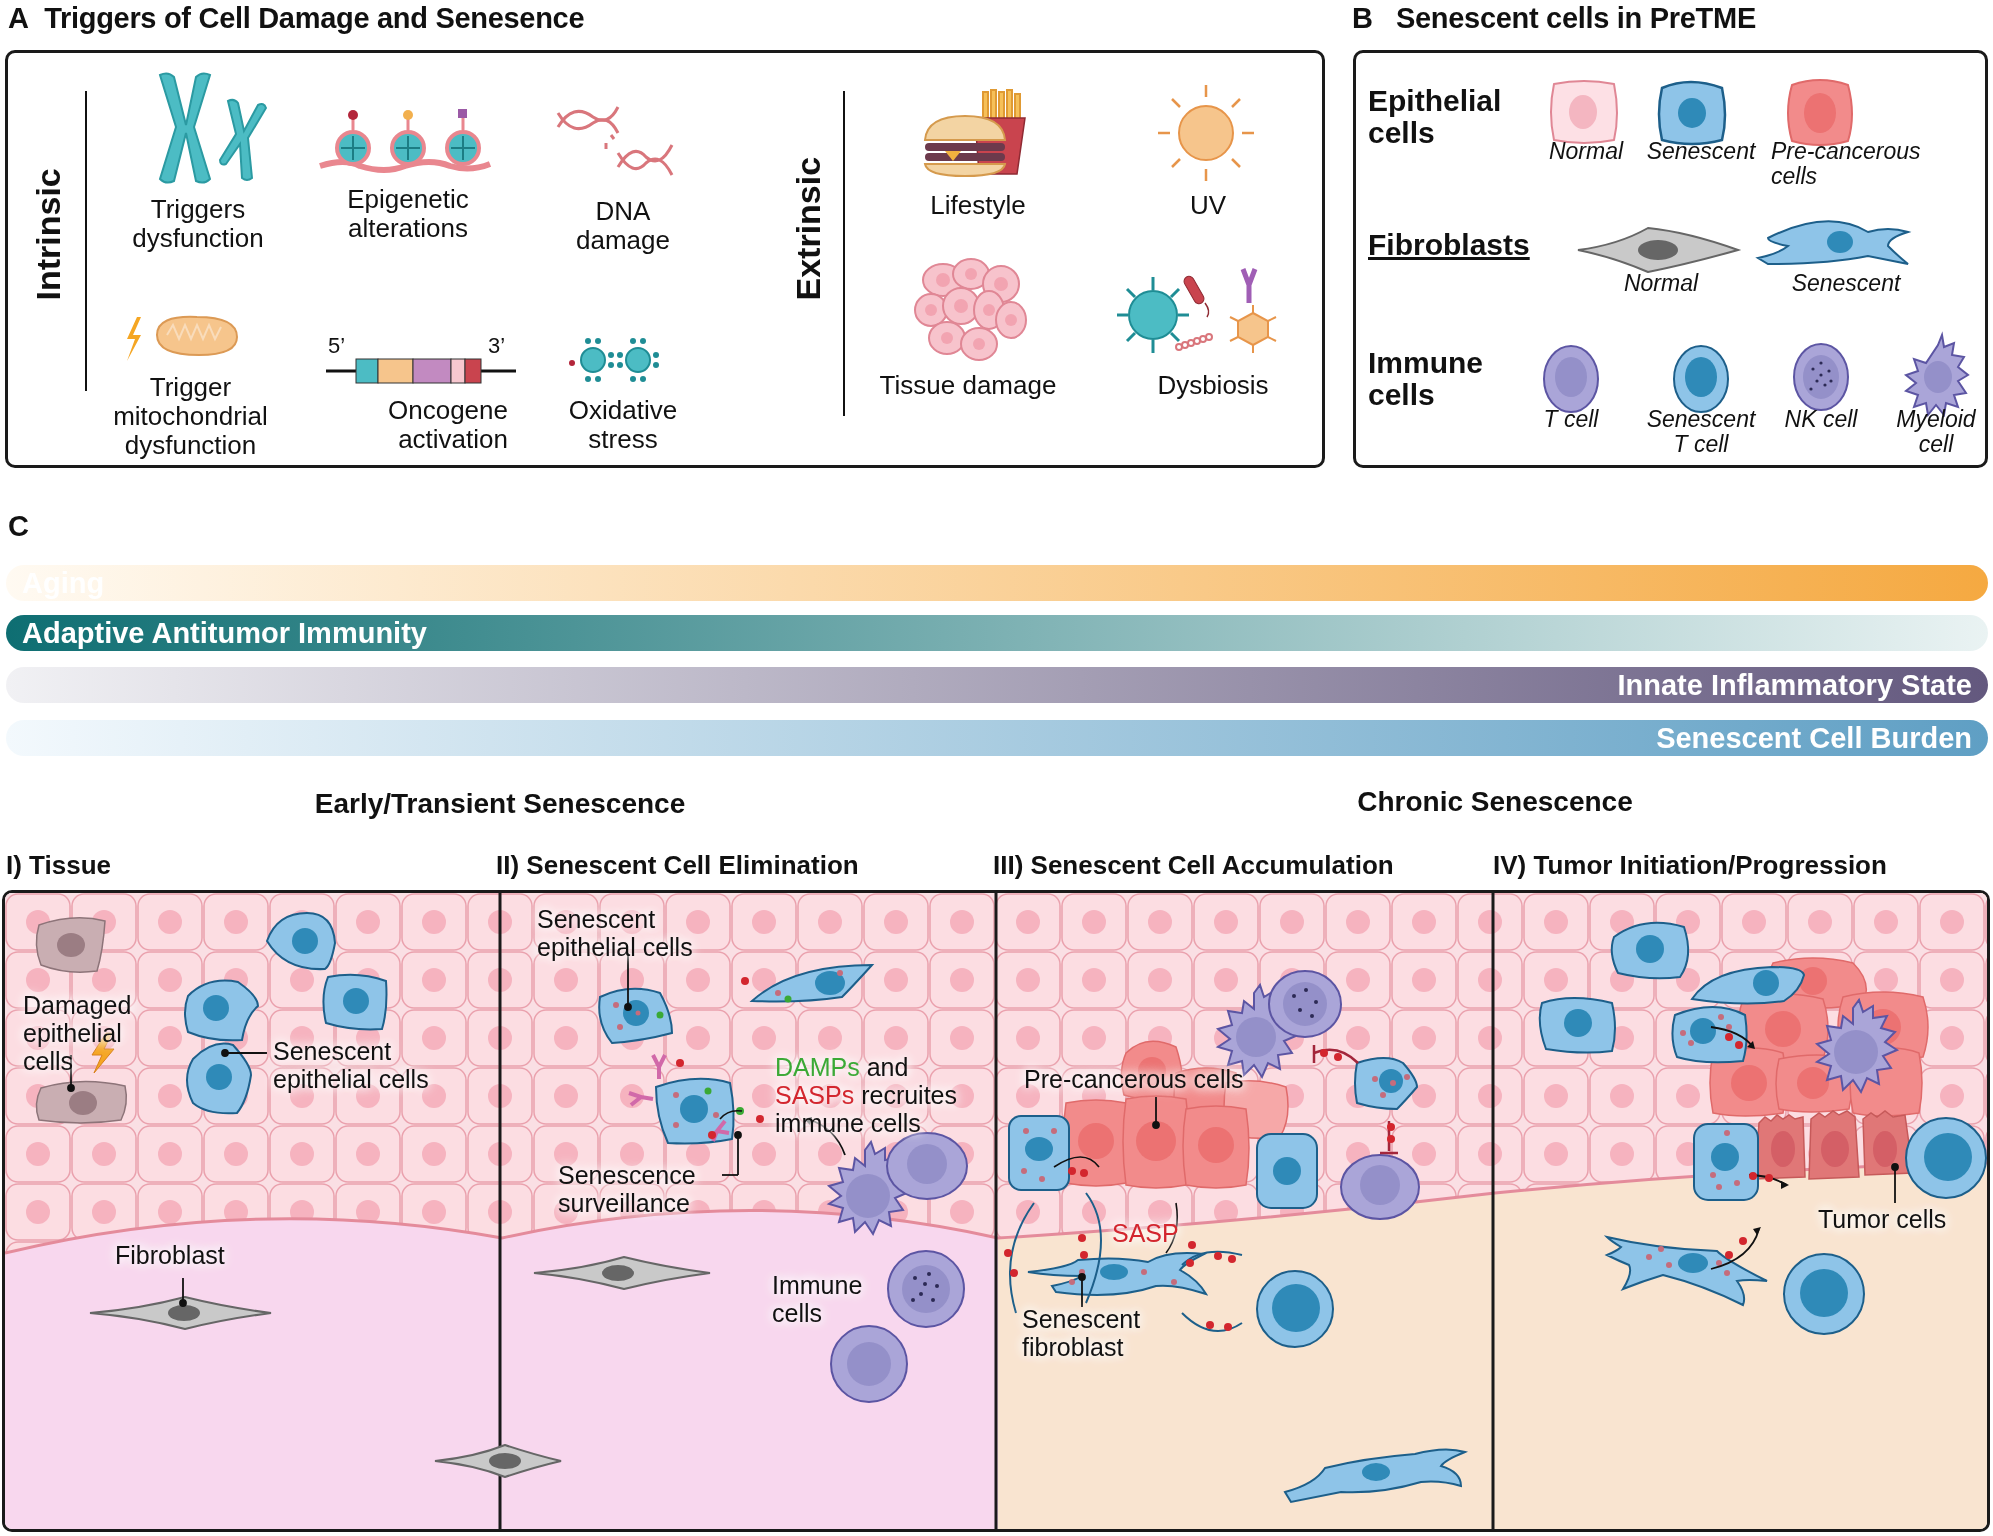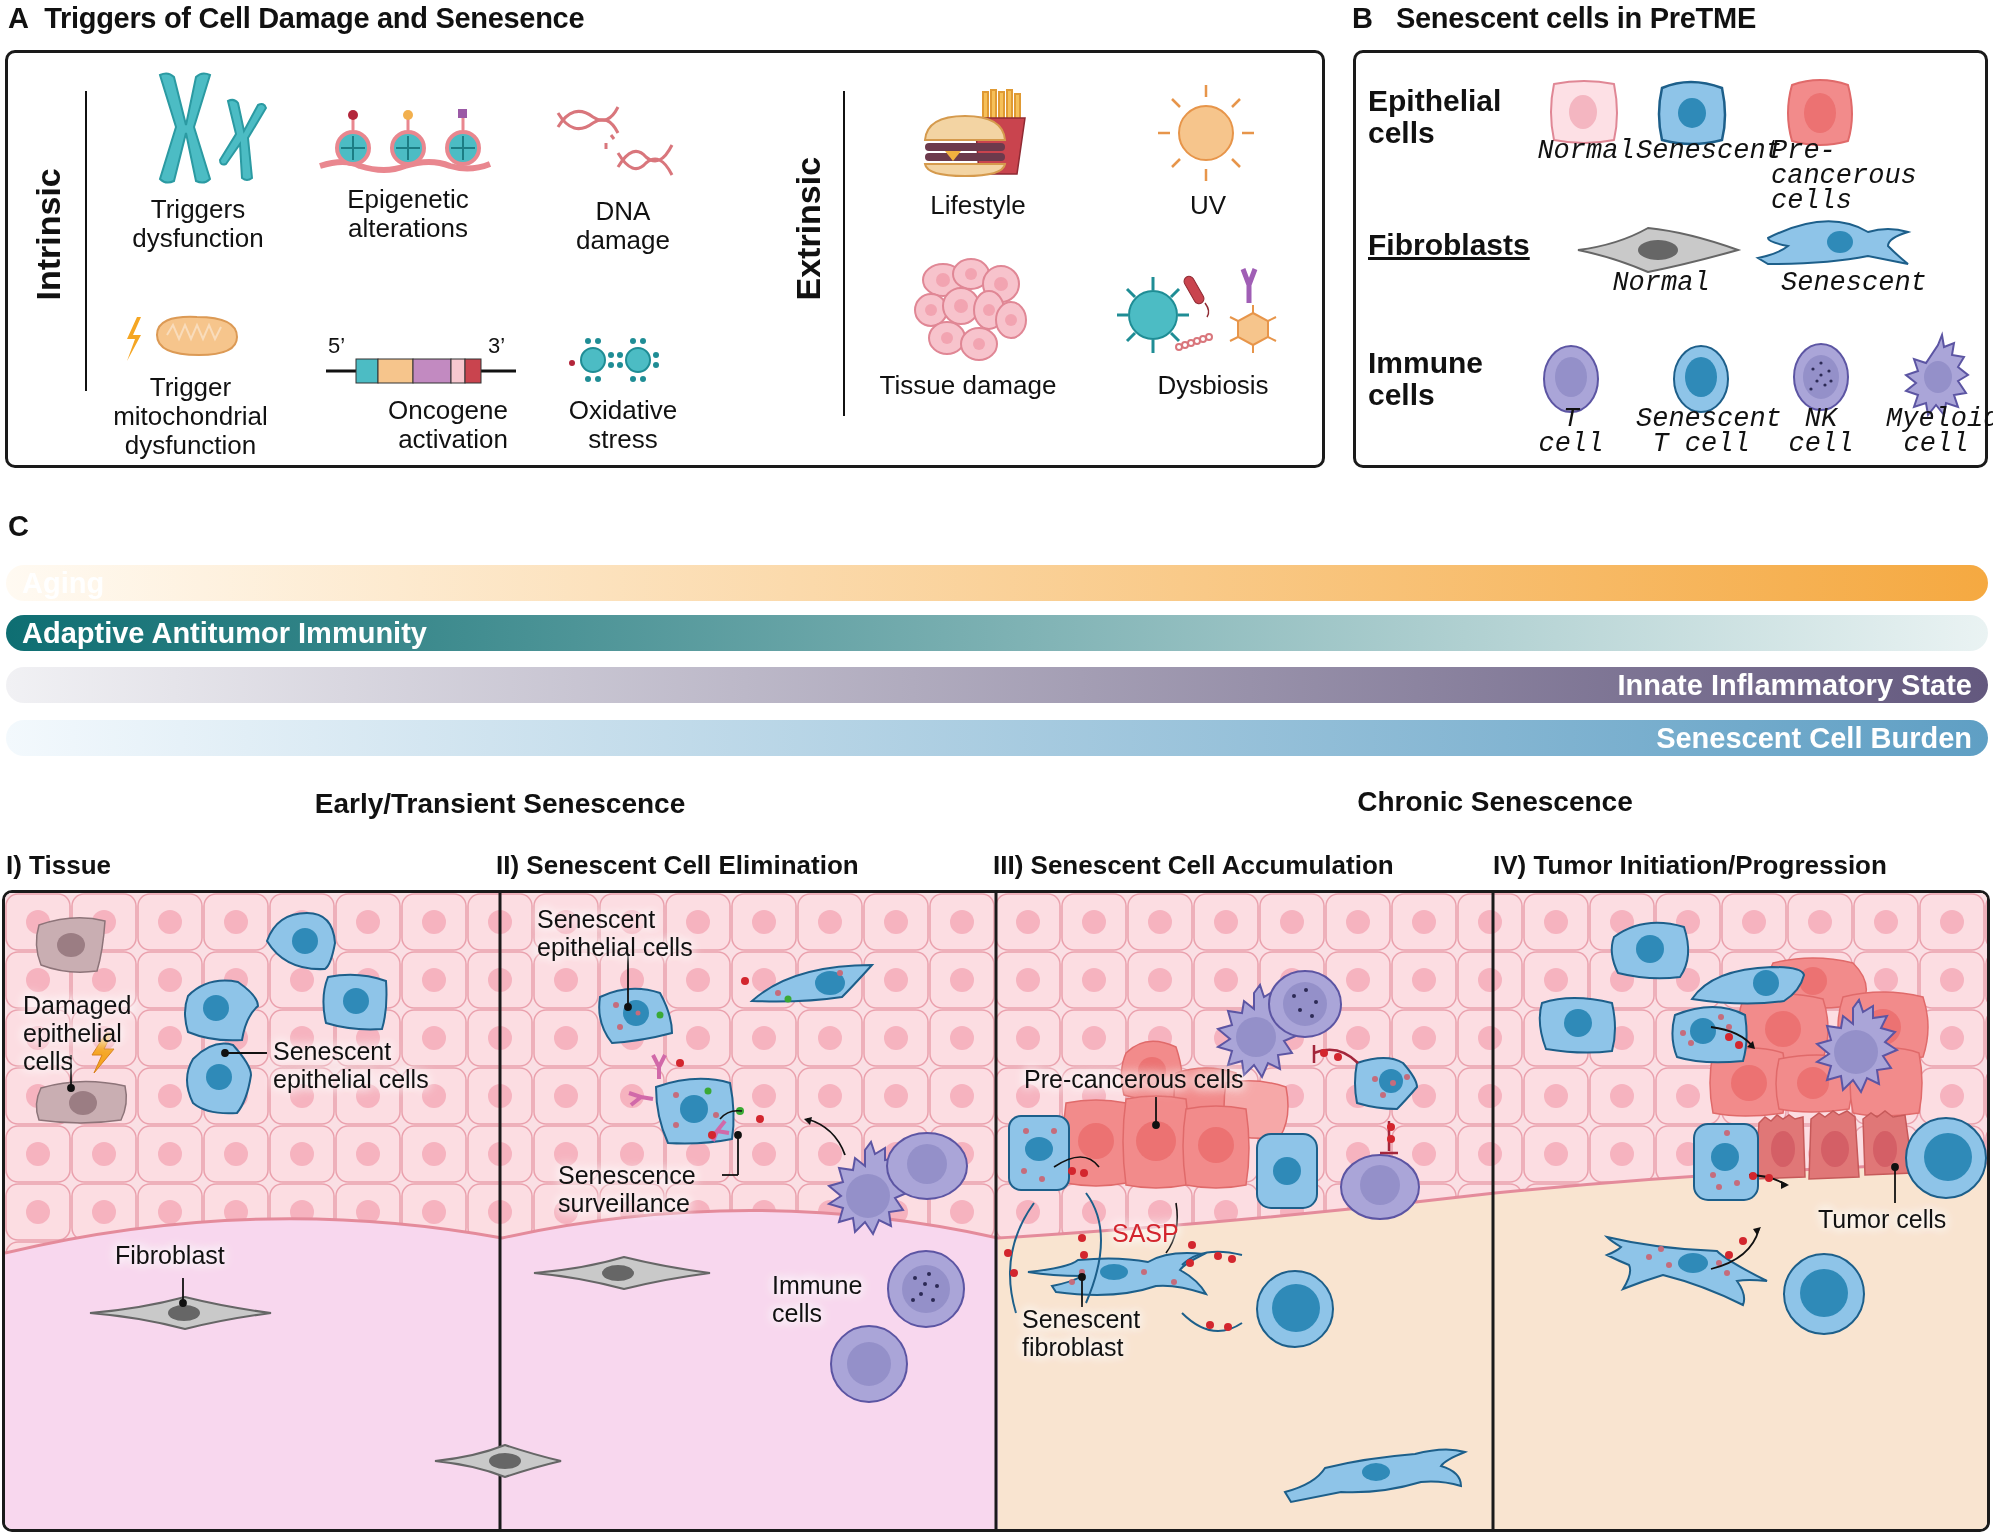--- a/index.html
+++ b/index.html
@@ -4,21 +4,21 @@
 <style>
   html,body{margin:0;padding:0;background:#fff;}
   body{width:1993px;height:1536px;position:relative;overflow:hidden;font-family:"Liberation Sans",sans-serif;color:#111;}
   .abs{position:absolute;}
   .ptitle{position:absolute;font-weight:bold;font-size:29px;letter-spacing:-0.3px;}
   .box{position:absolute;border:3px solid #1a1a1a;border-radius:10px;box-sizing:border-box;}
   .lbl{position:absolute;text-align:center;font-size:26px;line-height:29px;color:#111;}
   .vlabel{position:absolute;font-weight:bold;font-size:34px;transform:rotate(-90deg);transform-origin:center;white-space:nowrap;}
   .vline{position:absolute;width:2px;background:#111;}
   .bhead{position:absolute;font-weight:bold;font-size:30px;line-height:32px;}
-  .ital{position:absolute;font-style:italic;font-size:27px;line-height:25px;text-align:center;font-family:Liberation Mono, monospace;}
+  .ital{position:absolute;font-style:italic;font-size:23px;line-height:25px;text-align:center;}
   .bar{position:absolute;left:6px;width:1982px;height:36px;border-radius:18px;display:flex;align-items:center;box-sizing:border-box;padding:0 16px;color:#fff;font-weight:bold;font-size:29px;}
   .stage{position:absolute;font-weight:bold;font-size:28px;text-align:center;}
   .phead{position:absolute;font-weight:bold;font-size:26px;}
   .panels{position:absolute;left:2px;top:890px;width:1988px;height:642px;border:3px solid #1a1a1a;border-radius:10px;overflow:hidden;box-sizing:border-box;}
   .panel{position:absolute;top:0;height:100%;}
   .plabel{position:absolute;font-size:25px;line-height:28px;color:#111;text-shadow:0 0 8px #fff,0 0 12px #fff,0 0 16px #fff;}
   svg{position:absolute;overflow:visible;}
 </style>
 </head>
 <body>
@@ -504,20 +504,25 @@
           <line x1="238" y1="282" x2="222" y2="282"></line>
           <circle cx="238" cy="242" r="3"></circle>
         </g>
       <path d="M345 262 q-10 -28 -38 -36" stroke="#111" stroke-width="1.8" fill="none"></path>
         <path d="M304 226 l8 -2 l-2 8z" fill="#111"></path>
     </svg>
     <div class="plabel" style="left:37px;top:12px;">
       <div>Senescent</div>
       <div>epithelial cells</div>
     </div>
+    <div class="plabel" style="left:275px;top:160px;">
+      <div><span style="color:#3aa935;">DAMPs</span><span> and</span></div>
+      <div><span style="color:#d3262e;">SASPs</span><span> recruites</span></div>
+      <div>immune cells</div>
+    </div>
     <div class="plabel" style="left:58px;top:268px;">
       <div>Senescence</div>
       <div>surveillance</div>
     </div>
     <div class="plabel" style="left:272px;top:378px;">
       <div>Immune</div>
       <div>cells</div>
     </div>
   </div>
 

